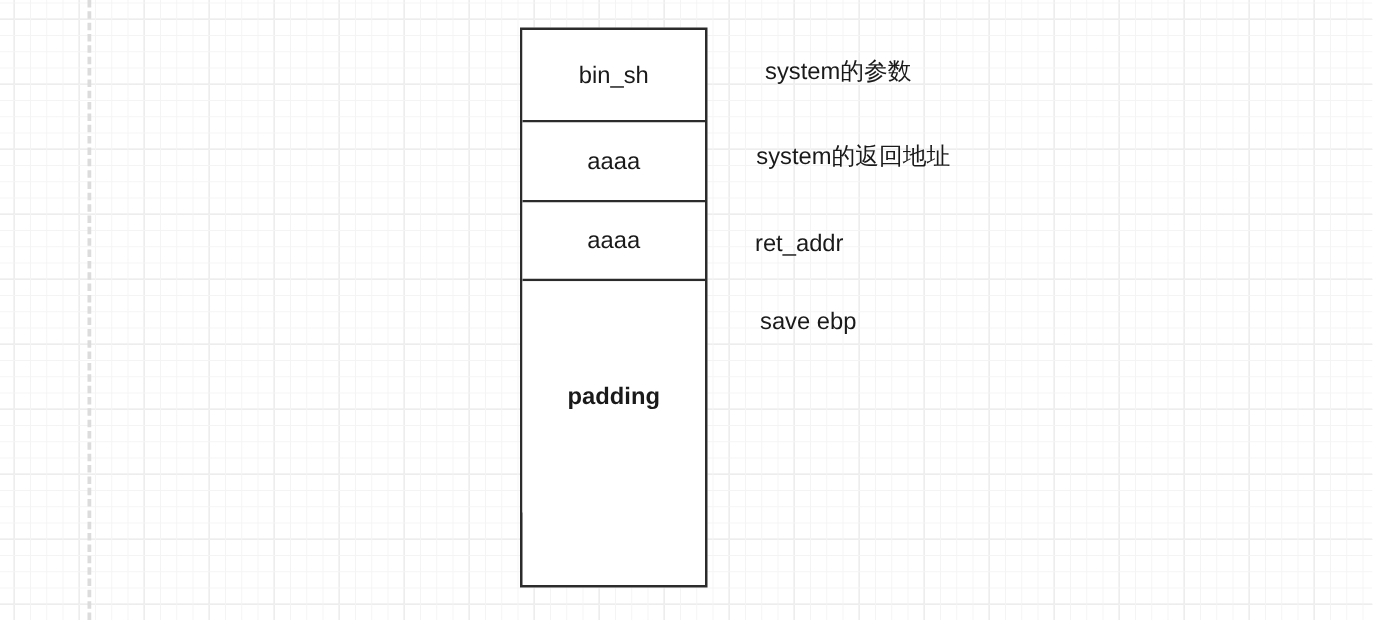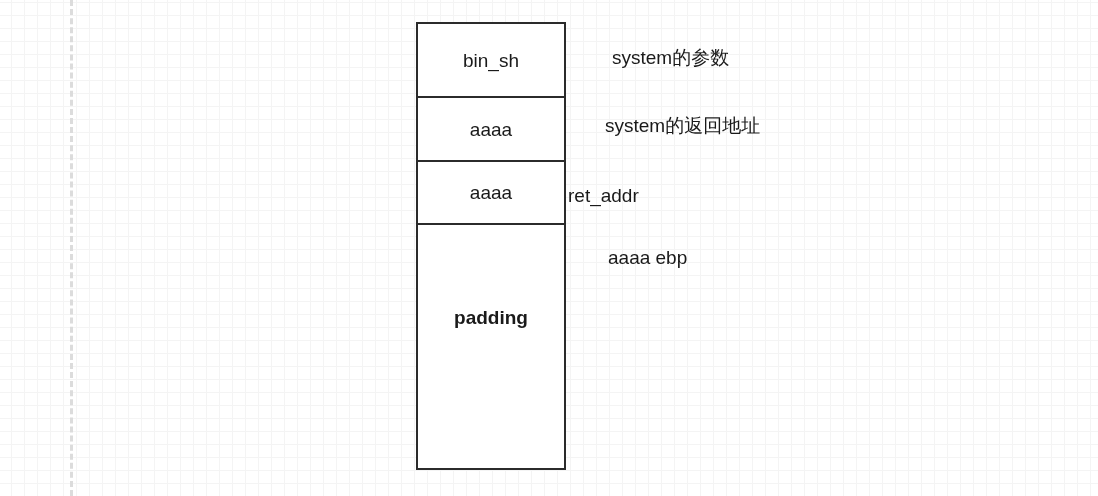--- a/index.html
+++ b/index.html
@@ -101,17 +101,17 @@
     <div class="stack-cell" style="height:185px;font-weight:bold;">
       <span class="cell-label">padding</span>
     </div>
 
   </div>
 
   <div class="annotation" style="left:612px; top:48px;">system的参数</div>
 
   <div class="annotation" style="left:605px; top:116px;">system的返回地址</div>
 
-  <div class="annotation" style="left:568px; top:186px;">ret_addr</div>
+  <div class="annotation" style="left:604px; top:186px;">ret_addr</div>
 
-  <div class="annotation" style="left:608px; top:248px;">aaaa ebp</div>
+  <div class="annotation" style="left:608px; top:248px;">save ebp</div>
 
 </div>
 
 </body></html>

